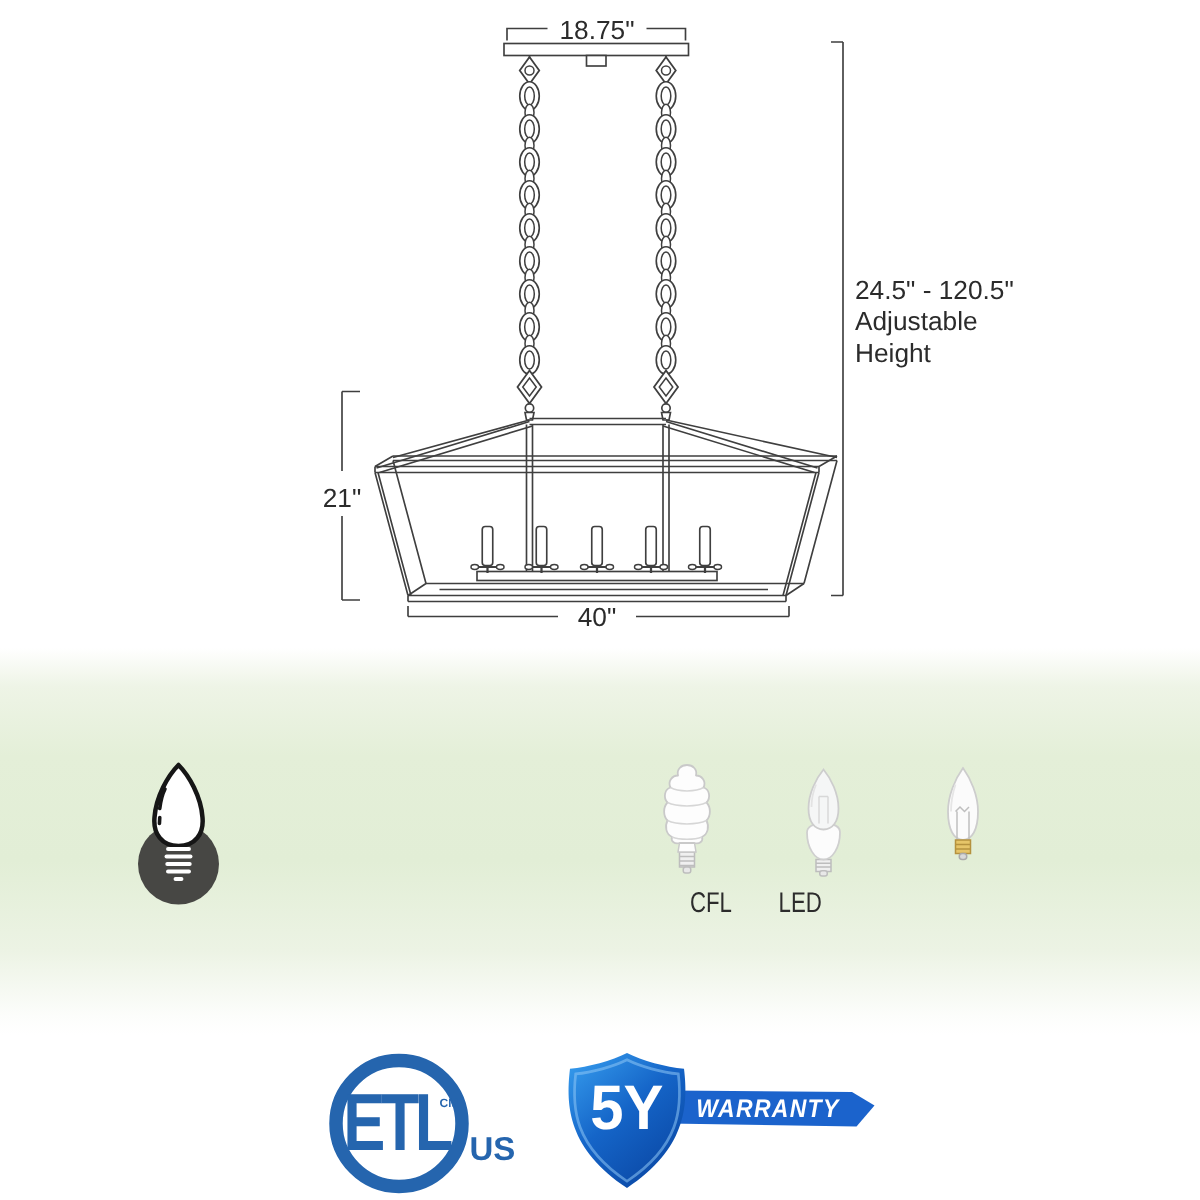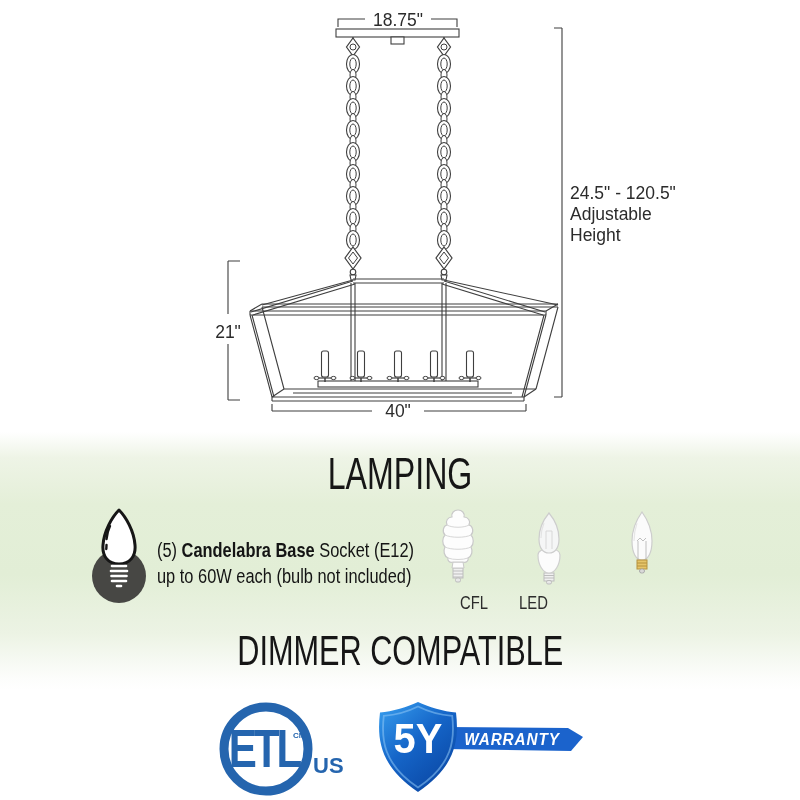--- a/index.html
+++ b/index.html
@@ -143,42 +143,35 @@
     </g>
 
     <text x="398" y="26" font-size="17.5" text-anchor="middle">18.75"</text>
     <text x="228" y="338" font-size="17.5" text-anchor="middle">21"</text>
     <text x="398" y="417" font-size="17.5" text-anchor="middle">40"</text>
     <text x="570" y="199" font-size="17.5">24.5" - 120.5"</text>
     <text x="570" y="220" font-size="17.5">Adjustable</text>
     <text x="570" y="241" font-size="17.5">Height</text>
   </svg>
 
-  <div class="section-title lamping-title">
-    <span class="cond">LAMPING</span>
-  </div>
 
   <svg class="abs" style="left:86px;top:504px" width="66" height="100" viewBox="0 0 66 100">
     <circle cx="33" cy="72" r="27" fill="#474744"></circle>
     <path d="M33,6 C26,13 18,27 17,41 C16,52 22,60 33,60 C44,60 50,52 49,41 C48,27 40,13 33,6 Z" fill="#fff" stroke="#161616" stroke-width="3" stroke-linejoin="round"></path>
     <path d="M24,22 C22,26 21,31 20.5,35" stroke="#161616" stroke-width="2.4" fill="none" stroke-linecap="round"></path>
     <path d="M20.5,41 L20.3,45" stroke="#161616" stroke-width="2.4" fill="none" stroke-linecap="round"></path>
     <g stroke="#fff" stroke-width="2.6" stroke-linecap="round" fill="none">
       <path d="M26,62 H40"></path>
       <path d="M25,67 H41"></path>
       <path d="M25.5,72 H40.5"></path>
       <path d="M26,77 H40"></path>
       <path d="M31,82 H35"></path>
     </g>
   </svg>
 
-  <div class="socket-text">
-    <div class="cond"><span>(5) </span><b>Candelabra Base</b><span> Socket (E12)</span></div>
-    <div class="cond">up to 60W each (bulb not included)</div>
-  </div>
 
   <svg class="abs" style="left:438px;top:508px" width="40" height="78" viewBox="0 0 40 78">
     <rect x="15" y="60" width="10" height="10" fill="#f0f0f0" stroke="#bdbdbd" stroke-width="1"></rect>
     <path d="M15,63 H25 M15,66 H25 M15,69 H25" stroke="#bdbdbd" stroke-width="1" fill="none"></path>
     <rect x="17.5" y="70" width="5" height="4" rx="1.5" fill="#e8e8e8" stroke="#bdbdbd" stroke-width="1"></rect>
     <path d="M14,60 L15,54 H25 L26,60 Z" fill="#fdfdfd" stroke="#c9c9c9" stroke-width="1"></path>
     <path d="M20,2 C24,2 27,5 26,9 C30,9 33,13 31,17 C35,18 36,24 33,27 C36,30 36,36 33,39 C35,43 34,48 30,50 C31,53 28,55 25,54 L15,54 C12,55 9,53 10,50 C6,48 5,43 7,39 C4,36 4,30 7,27 C4,24 5,18 9,17 C7,13 10,9 14,9 C13,5 16,2 20,2 Z" fill="#fdfdfd" stroke="#c9c9c9" stroke-width="1.2" stroke-linejoin="round"></path>
     <path d="M9,17 C14,20 26,20 31,17 M7,27 C13,30 27,30 33,27 M7,39 C13,42 27,42 33,39 M10,50 C15,52 25,52 30,50" stroke="#d6d6d6" stroke-width="1" fill="none"></path>
   </svg>
 
@@ -201,23 +194,20 @@
     <rect x="14.5" y="58" width="5" height="4" rx="2" fill="#d9d9d9" stroke="#aaaaaa" stroke-width="1"></rect>
   </svg>
 
   <div class="bulb-label" style="left:434px;width:80px">
     <span class="cond">CFL</span>
   </div>
   <div class="bulb-label" style="left:493px;width:80px">
     <span class="cond">LED</span>
   </div>
 
-  <div class="section-title dimmer-title">
-    <span class="cond">DIMMER COMPATIBLE</span>
-  </div>
 
   <svg class="abs" style="left:200px;top:696px" width="155" height="106" viewBox="0 0 155 106">
     <circle cx="66" cy="53" r="42" fill="#ffffff" stroke="#2565ae" stroke-width="9"></circle>
     <text x="82" y="71" font-family="Liberation Sans, sans-serif" font-size="54" font-weight="bold" fill="#2565ae" text-anchor="middle" letter-spacing="-4" transform="scale(0.78,1)">ETL</text>
     <text x="93" y="42" font-family="Liberation Sans, sans-serif" font-size="8" font-weight="bold" fill="#2565ae">CM</text>
     <text x="113" y="77" font-family="Liberation Sans, sans-serif" font-size="22" font-weight="bold" fill="#2565ae">US</text>
   </svg>
 
   <svg class="abs" style="left:368px;top:694px" width="230" height="108" viewBox="0 0 230 108">
     <defs>

